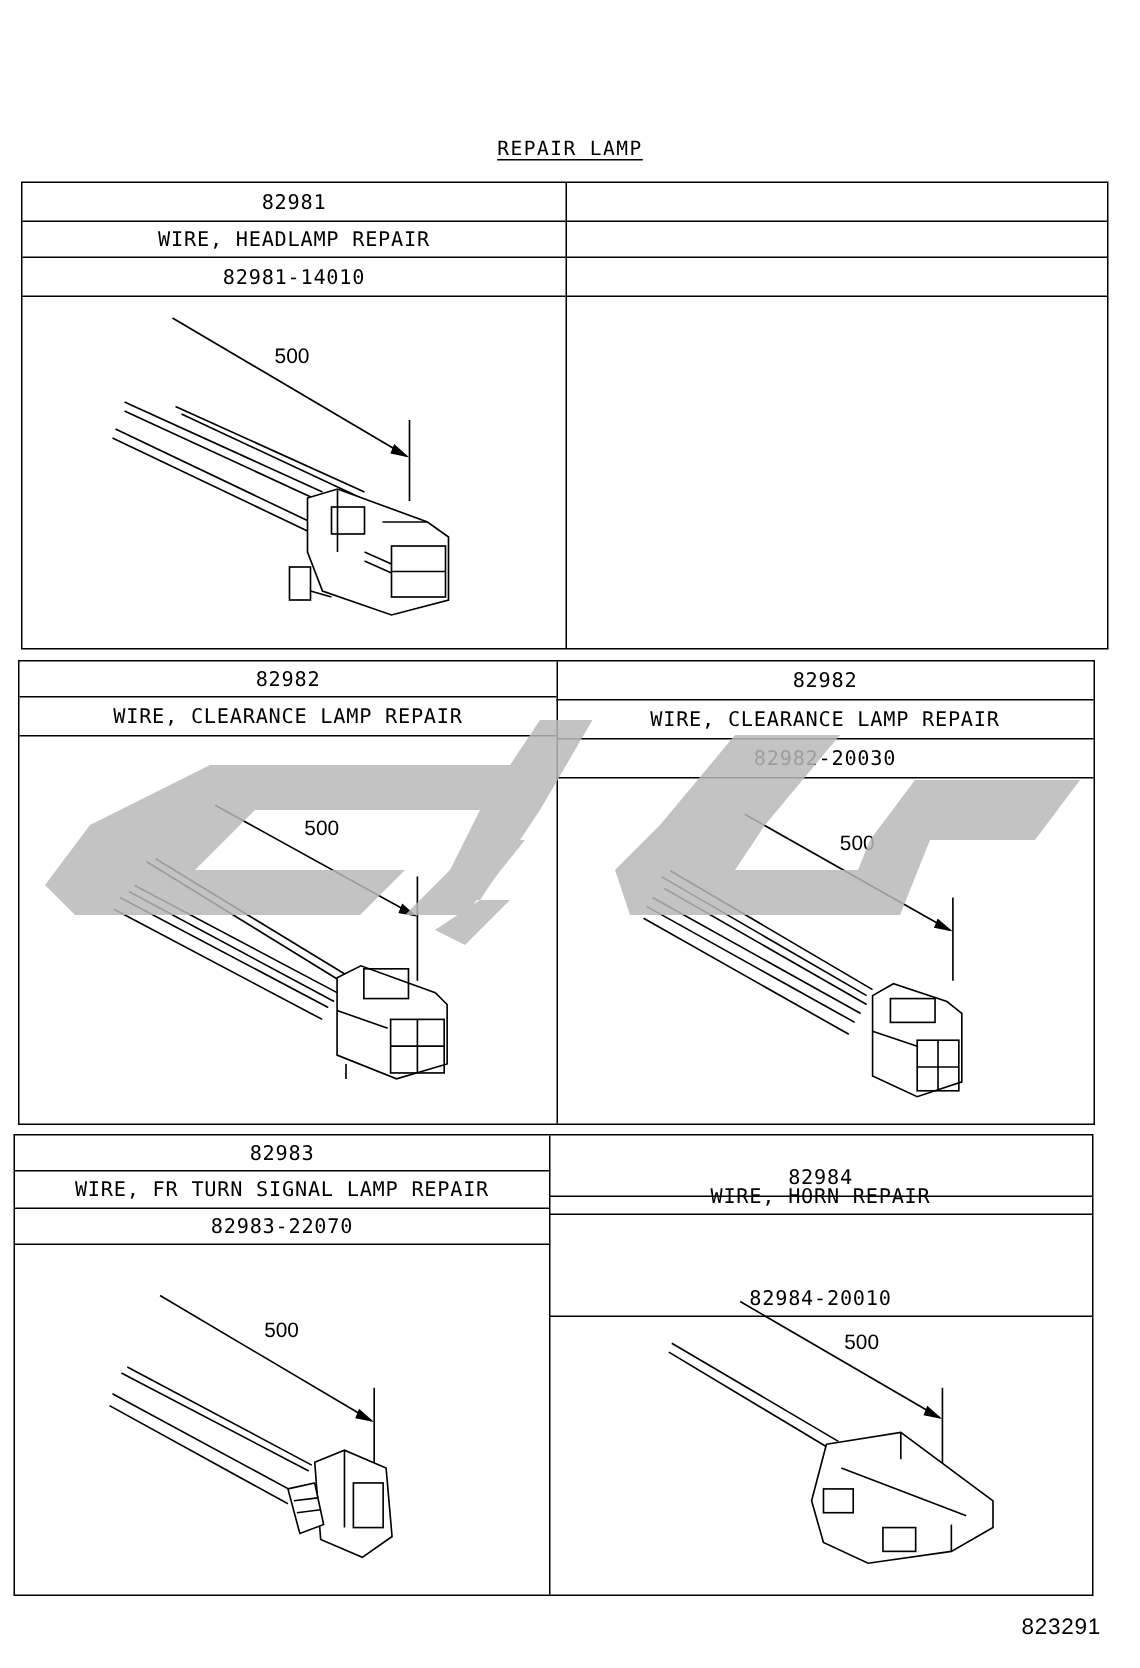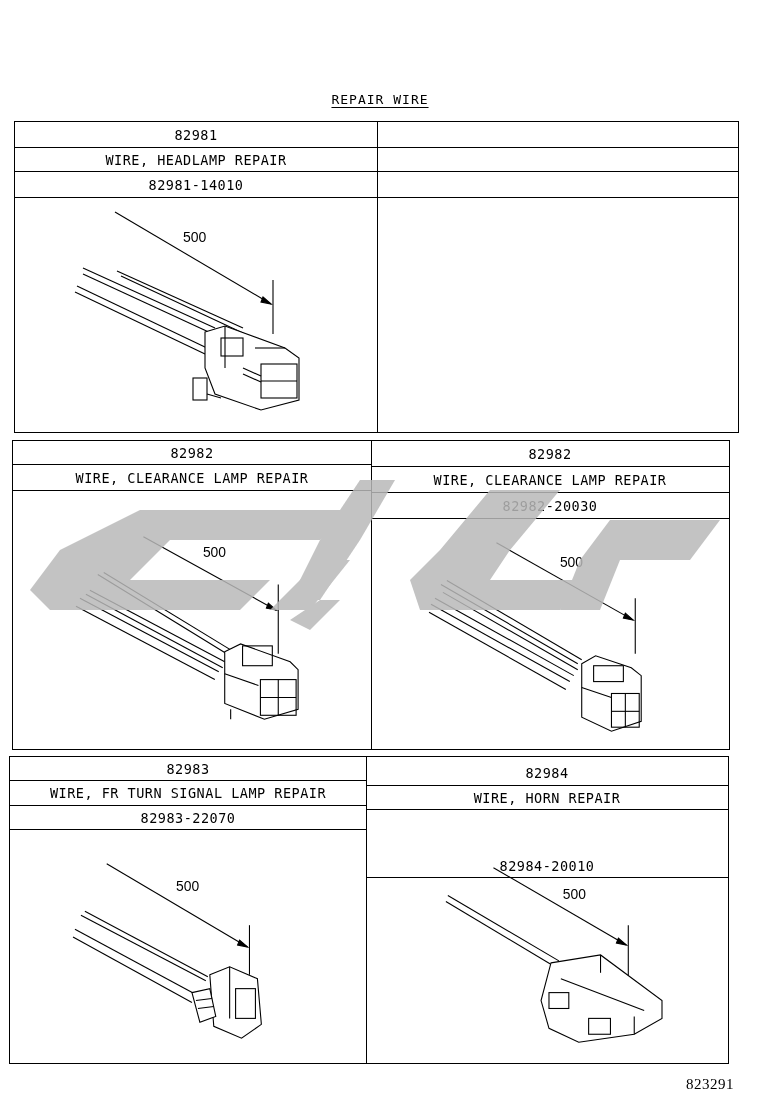--- a/index.html
+++ b/index.html
@@ -5,27 +5,27 @@
   html,body{margin:0;padding:0;background:#fff;}
   body{width:760px;height:1112px;position:relative;overflow:hidden;font-family:"DejaVu Sans Mono","Liberation Mono",monospace;color:#000;}
   .title{position:absolute;left:0;width:760px;top:92px;text-align:center;font-size:13px;letter-spacing:1px;}
   .title span{text-decoration:underline;text-underline-offset:3px;}
   .tbl{position:absolute;border:1.5px solid #000;box-sizing:border-box;}
   .col{position:absolute;top:0;bottom:0;box-sizing:border-box;text-decoration:underline;}
   .row{position:absolute;left:0;right:0;box-sizing:border-box;border-bottom:1.5px solid #000;display:flex;align-items:center;justify-content:center;font-size:13.5px;letter-spacing:0.5px;}
   .vdiv{position:absolute;top:0;bottom:0;width:0;border-left:1px solid #000;}
   .img{position:absolute;left:0;right:0;bottom:0;}
   .img svg{width:100%;height:100%;}
-  .figno{position:absolute;right:26px;top:1076px;font-size:15px;letter-spacing:0.5px;font-family:Liberation Serif, serif;}
+  .figno{position:absolute;right:26px;top:1076px;font-size:15px;letter-spacing:0.5px;font-family:Liberation Sans, sans-serif;}
   .wm{position:absolute;left:20px;top:470px;width:720px;height:170px;pointer-events:none;}
 </style>
 </head>
 <body>
 
-<div class="title"><span>REPAIR WIRE</span></div>
+<div class="title"><span>REPAIR LAMP</span></div>
 
 <div class="tbl" style="left:14px;top:121px;width:725px;height:312px;">
   <div class="vdiv" style="left:362px;"></div>
   <div class="col" style="left:0;width:362px;">
     <div class="row" style="top:0;height:26px;">82981</div>
     <div class="row" style="top:26px;height:24px;">WIRE, HEADLAMP REPAIR</div>
     <div class="row" style="top:50px;height:26px;">82981-14010</div>
     <div class="img" style="top:76px;">
       <svg viewBox="0 0 362 234" fill="none" stroke="#000" stroke-width="1.1">
         <line x1="100" y1="14" x2="256" y2="106"></line>
@@ -131,21 +131,21 @@
         <polygon points="200,146 220,138 248,150 252,196 232,210 204,198" fill="#fff"></polygon>
         <line x1="220" y1="138" x2="220" y2="190"></line>
         <rect x="226" y="160" width="20" height="30"></rect>
         <polygon points="182,164 200,160 206,188 190,194" fill="#fff"></polygon>
         <line x1="186" y1="172" x2="202" y2="170"></line>
           <line x1="188" y1="180" x2="204" y2="178"></line>
       </svg>
     </div>
   </div>
   <div class="col" style="left:356px;right:0;">
-    <div class="row" style="top:4px;height:25px;">82984</div>
+    <div class="row" style="top:16px;height:25px;">82984</div>
     <div class="row" style="top:29px;height:24px;">WIRE, HORN REPAIR</div>
     <div class="row" style="top:53px;height:24px;margin-top:44px;">82984-20010</div>
     <div class="img" style="top:77px;">
       <svg viewBox="0 0 364 231" fill="none" stroke="#000" stroke-width="1.1">
         <line x1="128" y1="34" x2="262" y2="112"></line>
         <polygon points="262,112 254,105 252,110" fill="#000"></polygon>
         <line x1="264" y1="92" x2="264" y2="144"></line>
         <text x="198" y="66" font-size="14" font-family="Liberation Sans, sans-serif" fill="#000" stroke="none">500</text>
         <line x1="80" y1="68" x2="190" y2="134"></line>
           <line x1="82" y1="62" x2="194" y2="128"></line>

